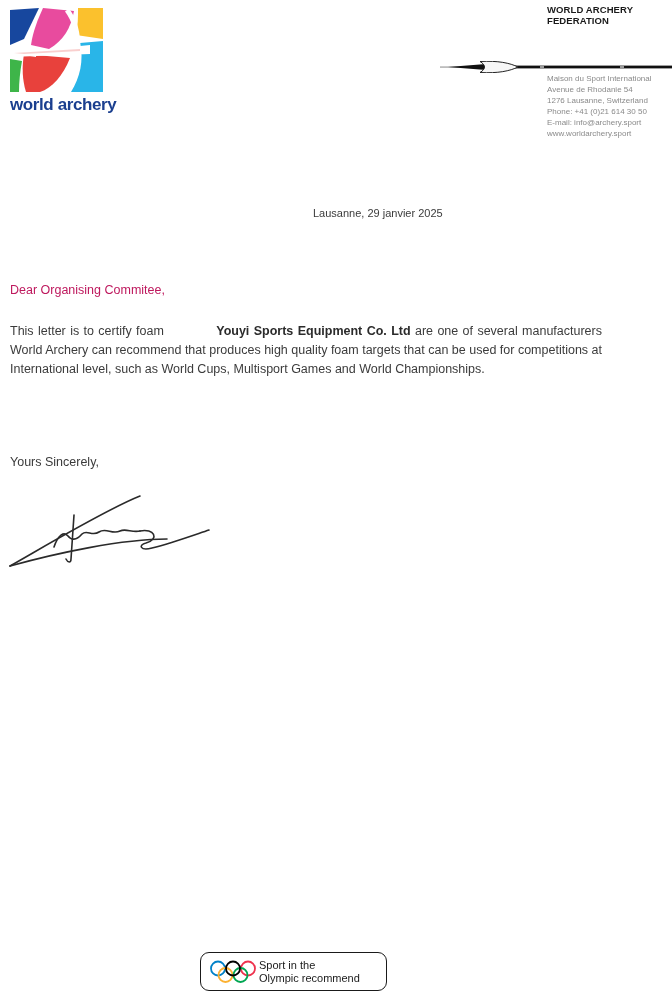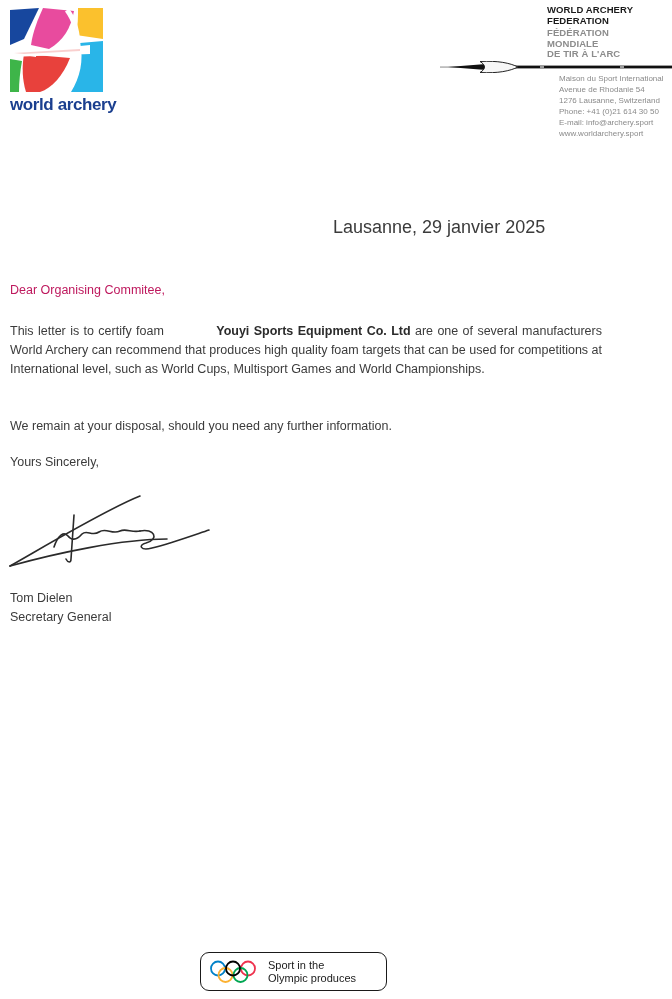--- a/index.html
+++ b/index.html
@@ -23,46 +23,46 @@
     font-weight: bold;
     letter-spacing: -0.4px;
     color: #1b3f8f;
   }
 
   
   .org-block { position: absolute; left: 547px; top: 5px; width: 125px; }
   .org-name-en { font-size: 9.5px; font-weight: bold; color: #1a1a1a; line-height: 10.5px; letter-spacing: 0.1px; }
   .org-name-fr { font-size: 9.5px; font-weight: bold; color: #8c8c8c; line-height: 10.5px; letter-spacing: 0.1px; margin-top: 2px; }
   .address-block { position: absolute; left: 547px; top: 73px; width: 125px; }
-  .address-line { display: block; font-size: 8px; line-height: 11px; color: #8a8a8a; margin-left: 12px; }
+  .address-line { display: block; font-size: 8px; line-height: 11px; color: #8a8a8a; }
 
   
   .arrow-divider { position: absolute; left: 440px; top: 61px; width: 232px; height: 12px; }
 
   
-  .dateline { position: absolute; left: 333px; top: 207px; font-size: 18px; color: #3b3b3b; margin-top: 10px; }
+  .dateline { position: absolute; left: 313px; top: 207px; font-size: 11px; color: #3b3b3b; }
   .salutation { position: absolute; left: 10px; top: 283px; font-size: 12.5px; color: #be185d; }
   .body-para {
     position: absolute; left: 10px; top: 322px; width: 592px;
     font-size: 12.5px; line-height: 19px; color: #3b3b3b;
     text-align: justify;
   }
   .body-para strong { color: #2b2b2b; margin-left: 48px; }
   .closing-line { position: absolute; left: 10px; top: 419px; font-size: 12.5px; color: #3b3b3b; }
   .valediction { position: absolute; left: 10px; top: 455px; font-size: 12.5px; color: #3b3b3b; text-align: center; }
 
   .signature { position: absolute; left: 2px; top: 483px; width: 215px; height: 90px; }
 
   .signer-block { position: absolute; left: 10px; top: 589px; font-size: 12.5px; line-height: 19px; color: #3b3b3b; }
 
   
   .olympic-box {
     position: absolute; left: 200px; top: 952px; width: 187px; height: 39px;
     border: 1.5px solid #1a1a1a; border-radius: 9px;
-    display: flex; align-items: center; gap: 12px; padding-left: 9px;
+    display: flex; align-items: center; gap: 3px; padding-left: 9px;
     background: #ffffff;
   }
   .olympic-rings { width: 46px; height: 24px; flex: 0 0 auto; }
   .olympic-text { font-size: 11px; line-height: 13px; color: #1a1a1a; }
 </style>
 </head>
 <body>
 
 <div class="page">
 
@@ -84,25 +84,20 @@
       <polygon points="4,45 70,41 70,43 14,46" fill="#e8413c" opacity="0.25"></polygon>
     </svg>
     <span class="logo-wordmark">world archery</span>
   </div>
 
   <div class="org-block">
     <div class="org-name-en">
       <div>WORLD ARCHERY</div>
       <div>FEDERATION</div>
     </div>
-    <div class="org-name-fr">
-      <div>FÉDÉRATION</div>
-      <div>MONDIALE</div>
-      <div>DE TIR À L'ARC</div>
-    </div>
   </div>
 
   <svg class="arrow-divider" viewBox="0 0 232 12" xmlns="http://www.w3.org/2000/svg" preserveAspectRatio="none">
     <rect x="0" y="5.2" width="28" height="1.8" fill="#bdbdbd"></rect>
     <polygon points="8,6 46,3 46,9" fill="#111111"></polygon>
     <rect x="44" y="4.6" width="188" height="2.8" fill="#111111"></rect>
     <path d="M40,0.5 C58,-0.5 70,2 78,6 C70,10 58,12.5 40,11.5 C46,8 46,4 40,0.5 Z" fill="#f7f7f7" stroke="#222222" stroke-width="1"></path>
     <rect x="100" y="4.2" width="4" height="3.6" fill="#9a9a9a"></rect>
     <rect x="180" y="4.2" width="4" height="3.6" fill="#9a9a9a"></rect>
   </svg>
@@ -115,48 +110,43 @@
     <span class="address-line">E-mail: info@archery.sport</span>
     <span class="address-line">www.worldarchery.sport</span>
   </div>
 
   <div class="dateline">Lausanne, 29 janvier 2025</div>
 
   <div class="salutation">Dear Organising Commitee,</div>
 
   <p class="body-para"><span>This letter is to certify foam </span><strong>Youyi Sports Equipment Co. Ltd</strong><span>  are one of several manufacturers World Archery can recommend that produces high quality foam targets that can be used for competitions at International level, such as World Cups, Multisport Games and World Championships.</span></p>
 
-  <div class="closing-line">We remain at your disposal, should you need any further information.</div>
 
   <div class="valediction">Yours Sincerely,</div>
 
   <svg class="signature" viewBox="0 0 215 90" xmlns="http://www.w3.org/2000/svg">
     <g fill="none" stroke="#2a2a2a" stroke-width="1.6" stroke-linecap="round">
       <path d="M8,83 C45,62 105,26 138,13"></path>
       <path d="M8,83 C55,70 120,56 165,56"></path>
       <path d="M72,32 C71,46 70,62 69,76 C69,80 66,80 64,76"></path>
       <path d="M52,64 C56,52 62,48 66,53 C69,57 74,58 80,51 C85,46 90,54 97,49 C104,44 110,52 118,48 C124,45 130,50 138,48"></path>
       <path d="M138,48 C152,45 158,56 144,60 C136,62 138,68 150,65 C170,60 192,52 207,47"></path>
     </g>
   </svg>
 
-  <div class="signer-block">
-    <div>Tom Dielen</div>
-    <div>Secretary General</div>
-  </div>
 
   <div class="olympic-box">
     <svg class="olympic-rings" viewBox="0 0 46 24" xmlns="http://www.w3.org/2000/svg">
       <g fill="none" stroke-width="1.8">
         <circle cx="8" cy="8.5" r="7" stroke="#0081c8"></circle>
         <circle cx="38" cy="8.5" r="7" stroke="#ee334e"></circle>
         <circle cx="15.5" cy="15" r="7" stroke="#fcb131"></circle>
         <circle cx="30.5" cy="15" r="7" stroke="#00a651"></circle>
         <circle cx="23" cy="8.5" r="7" stroke="#000000"></circle>
       </g>
     </svg>
     <div class="olympic-text">
       <div>Sport in the</div>
-      <div>Olympic produces</div>
+      <div>Olympic recommend</div>
     </div>
   </div>
 
 </div>
 
 </body></html>

